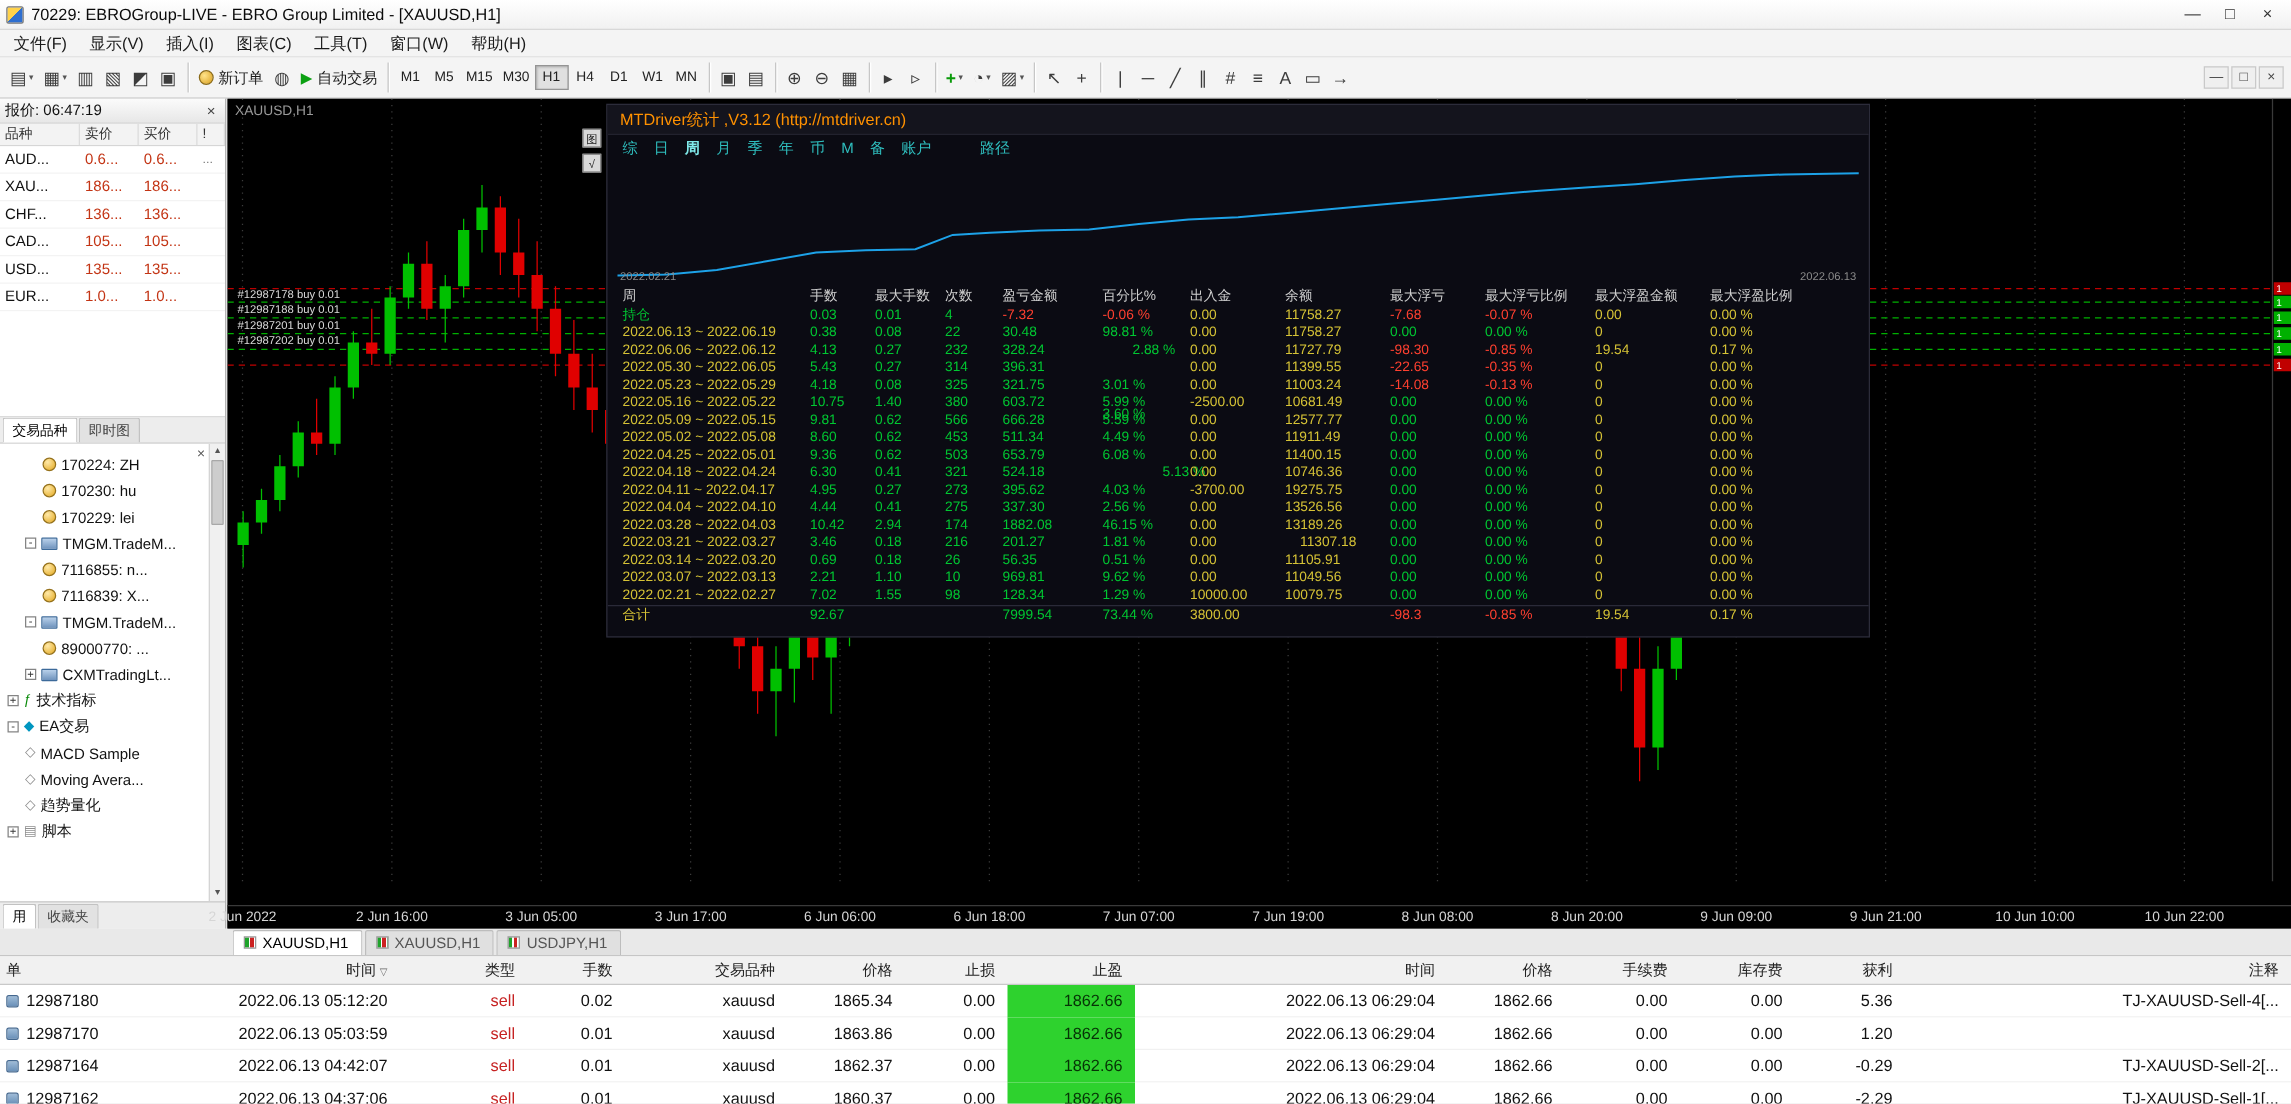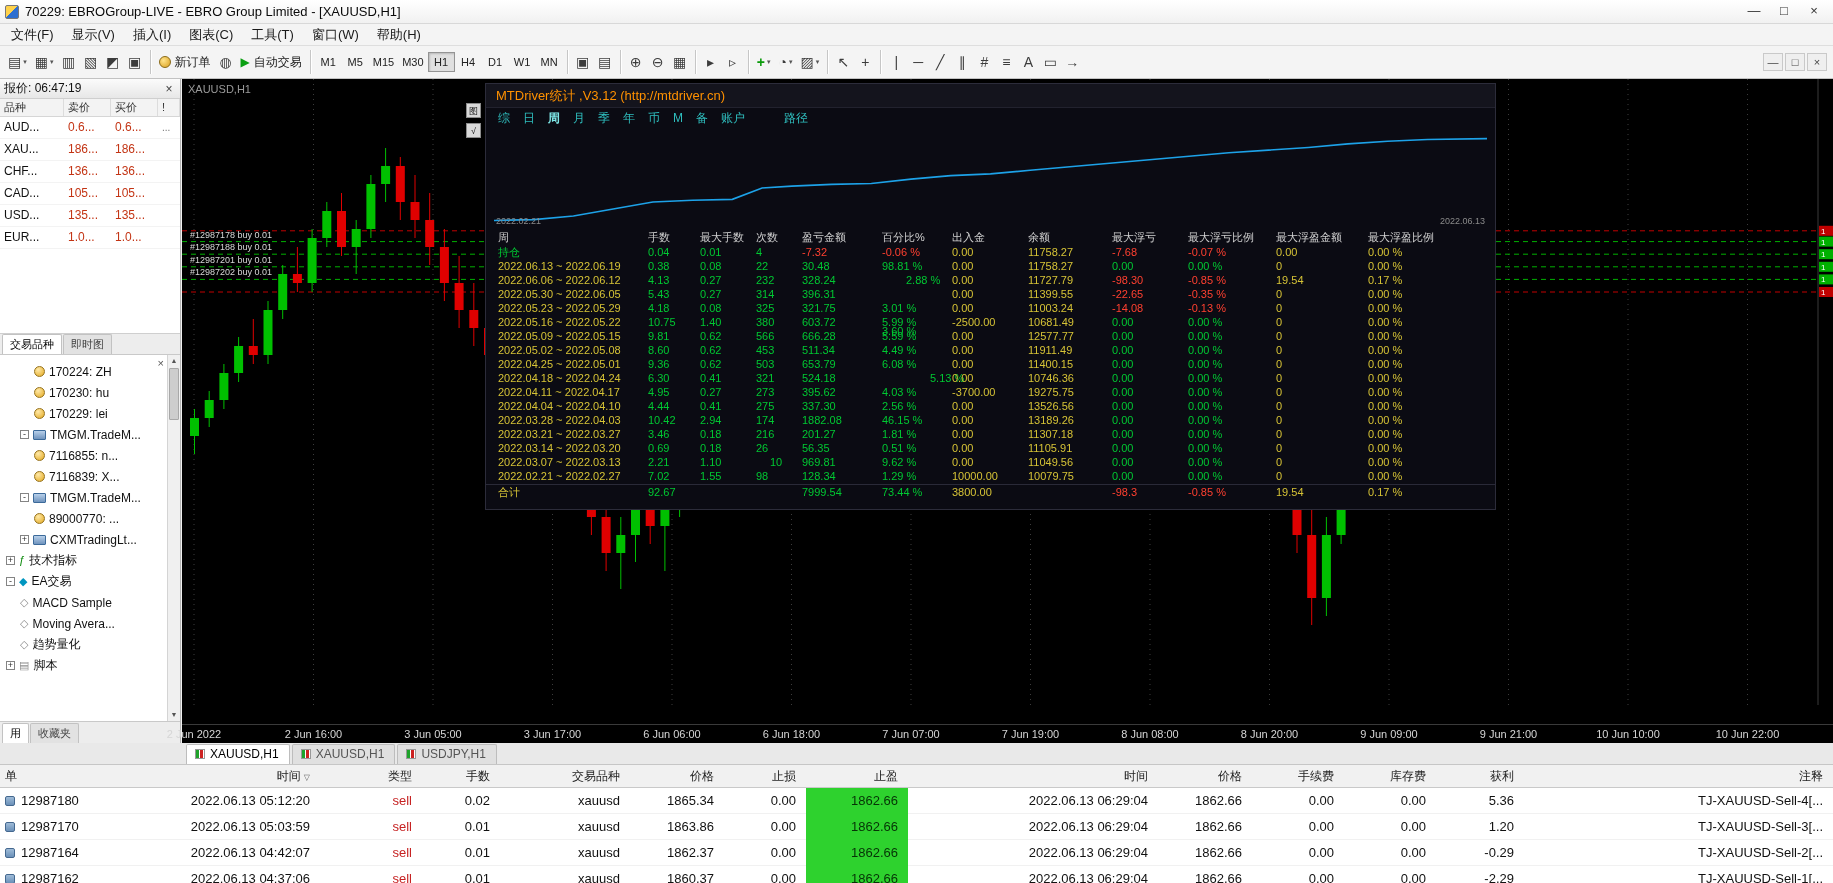--- a/index.html
+++ b/index.html
@@ -635,21 +635,21 @@
               <span style="color: rgb(207, 207, 207);">百分比%</span>
               <span style="color: rgb(207, 207, 207);">出入金</span>
               <span style="color: rgb(207, 207, 207);">余额</span>
               <span style="color: rgb(207, 207, 207);">最大浮亏</span>
               <span style="color: rgb(207, 207, 207);">最大浮亏比例</span>
               <span style="color: rgb(207, 207, 207);">最大浮盈金额</span>
               <span style="color: rgb(207, 207, 207);">最大浮盈比例</span>
             </div>
             <div class="mtd-row">
               <span style="color: rgb(0, 200, 50);">持仓</span>
-              <span style="color: rgb(0, 200, 50);">0.04</span>
+              <span style="color: rgb(0, 200, 50);">0.03</span>
               <span style="color: rgb(0, 200, 50);">0.01</span>
               <span style="color: rgb(0, 200, 50);">4</span>
               <span style="color: rgb(255, 64, 48);">-7.32</span>
               <span style="color: rgb(255, 64, 48);">-0.06 %</span>
               <span style="color: rgb(214, 195, 54);">0.00</span>
               <span style="color: rgb(214, 195, 54);">11758.27</span>
               <span style="color: rgb(255, 64, 48);">-7.68</span>
               <span style="color: rgb(255, 64, 48);">-0.07 %</span>
               <span style="color: rgb(214, 195, 54);">0.00</span>
               <span style="color: rgb(214, 195, 54);">0.00 %</span>
@@ -823,21 +823,21 @@
               <span style="color: rgb(214, 195, 54);">0.00 %</span>
             </div>
             <div class="mtd-row">
               <span style="color: rgb(214, 195, 54);">2022.03.21 ~ 2022.03.27</span>
               <span style="color: rgb(0, 200, 50);">3.46</span>
               <span style="color: rgb(0, 200, 50);">0.18</span>
               <span style="color: rgb(0, 200, 50);">216</span>
               <span style="color: rgb(0, 200, 50);">201.27</span>
               <span style="color: rgb(0, 200, 50);">1.81 %</span>
               <span style="color: rgb(214, 195, 54);">0.00</span>
-              <span style="color: rgb(214, 195, 54);">11307.18</span>
+              <span style="color: rgb(214, 195, 54); margin-left: 12px;">11307.18</span>
               <span style="color: rgb(0, 200, 50);">0.00</span>
               <span style="color: rgb(0, 200, 50);">0.00 %</span>
               <span style="color: rgb(214, 195, 54);">0</span>
               <span style="color: rgb(214, 195, 54);">0.00 %</span>
             </div>
             <div class="mtd-row">
               <span style="color: rgb(214, 195, 54);">2022.03.14 ~ 2022.03.20</span>
               <span style="color: rgb(0, 200, 50);">0.69</span>
               <span style="color: rgb(0, 200, 50);">0.18</span>
               <span style="color: rgb(0, 200, 50);">26</span>
@@ -847,21 +847,21 @@
               <span style="color: rgb(214, 195, 54);">11105.91</span>
               <span style="color: rgb(0, 200, 50);">0.00</span>
               <span style="color: rgb(0, 200, 50);">0.00 %</span>
               <span style="color: rgb(214, 195, 54);">0</span>
               <span style="color: rgb(214, 195, 54);">0.00 %</span>
             </div>
             <div class="mtd-row">
               <span style="color: rgb(214, 195, 54);">2022.03.07 ~ 2022.03.13</span>
               <span style="color: rgb(0, 200, 50);">2.21</span>
               <span style="color: rgb(0, 200, 50);">1.10</span>
-              <span style="color: rgb(0, 200, 50); margin-left: 14px;">10</span>
+              <span style="color: rgb(0, 200, 50);">10</span>
               <span style="color: rgb(0, 200, 50);">969.81</span>
               <span style="color: rgb(0, 200, 50);">9.62 %</span>
               <span style="color: rgb(214, 195, 54);">0.00</span>
               <span style="color: rgb(214, 195, 54);">11049.56</span>
               <span style="color: rgb(0, 200, 50);">0.00</span>
               <span style="color: rgb(0, 200, 50);">0.00 %</span>
               <span style="color: rgb(214, 195, 54);">0</span>
               <span style="color: rgb(214, 195, 54);">0.00 %</span>
             </div>
             <div class="mtd-row">
@@ -965,21 +965,20 @@
           <span class="tc">0.01</span>
           <span class="tc">xauusd</span>
           <span class="tc">1863.86</span>
           <span class="tc">0.00</span>
           <span class="tc tp-cell">1862.66</span>
           <span class="tc">2022.06.13 06:29:04</span>
           <span class="tc">1862.66</span>
           <span class="tc">0.00</span>
           <span class="tc">0.00</span>
           <span class="tc">1.20</span>
-          <span class="tc">TJ-XAUUSD-Sell-3[...</span>
         </div>
         <div class="trow">
           <span class="tc0">
             <span class="ord-icon"></span>
             <span>12987164</span>
           </span>
           <span class="tc">2022.06.13 04:42:07</span>
           <span class="tc sell">sell</span>
           <span class="tc">0.01</span>
           <span class="tc">xauusd</span>

